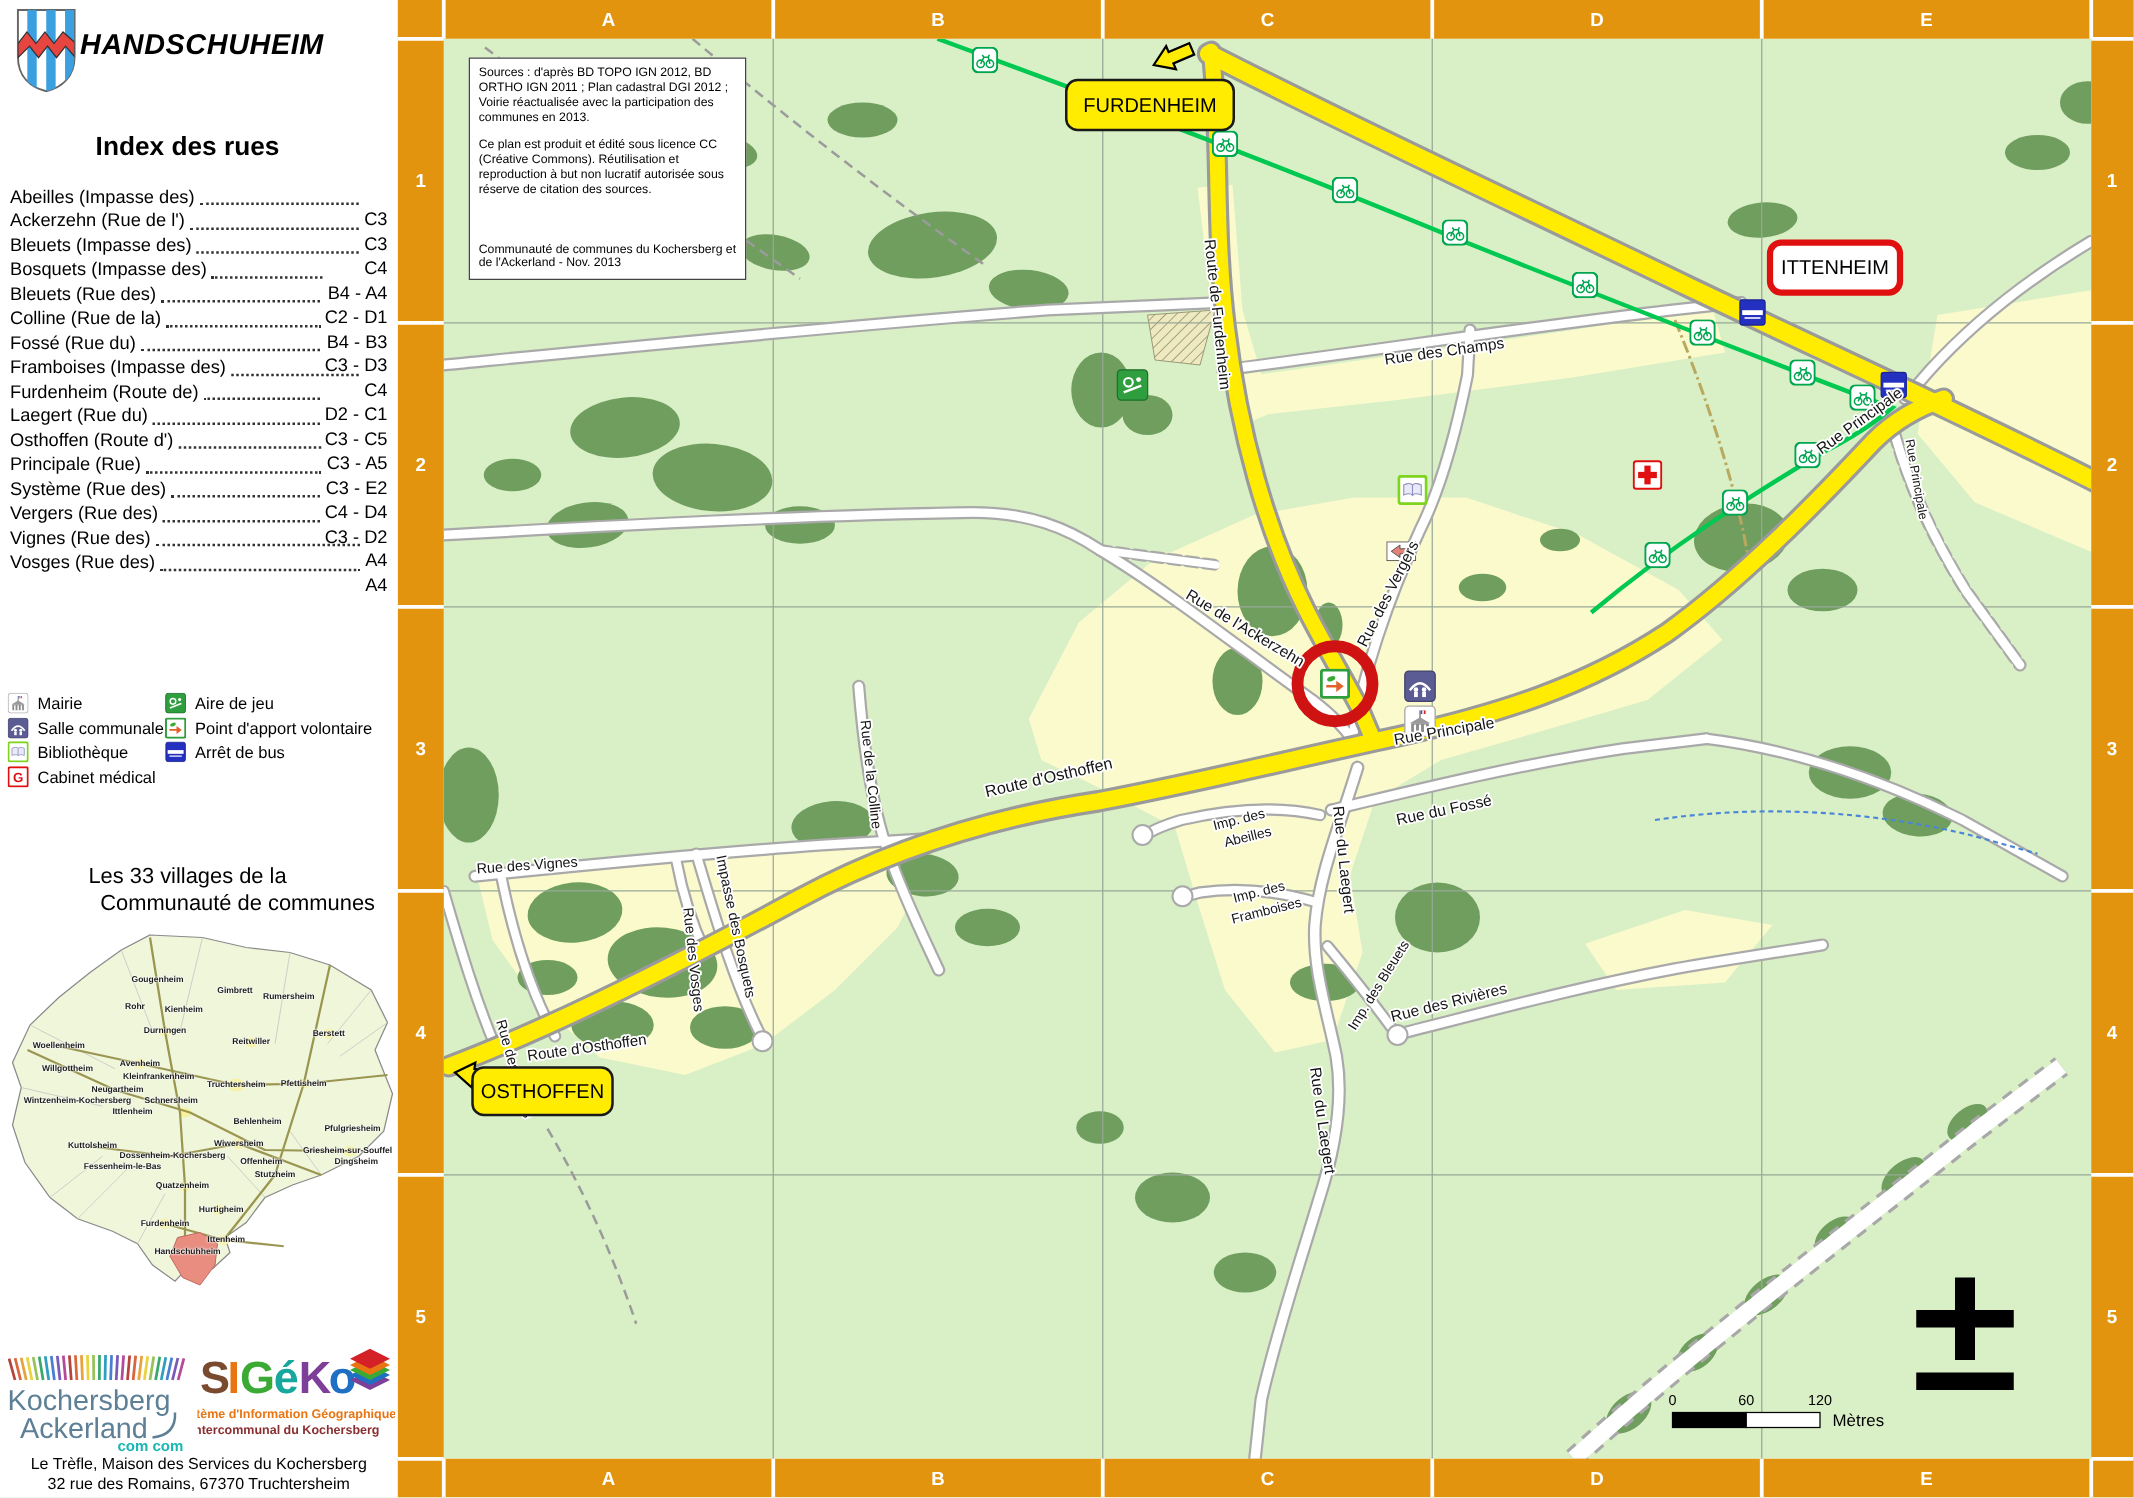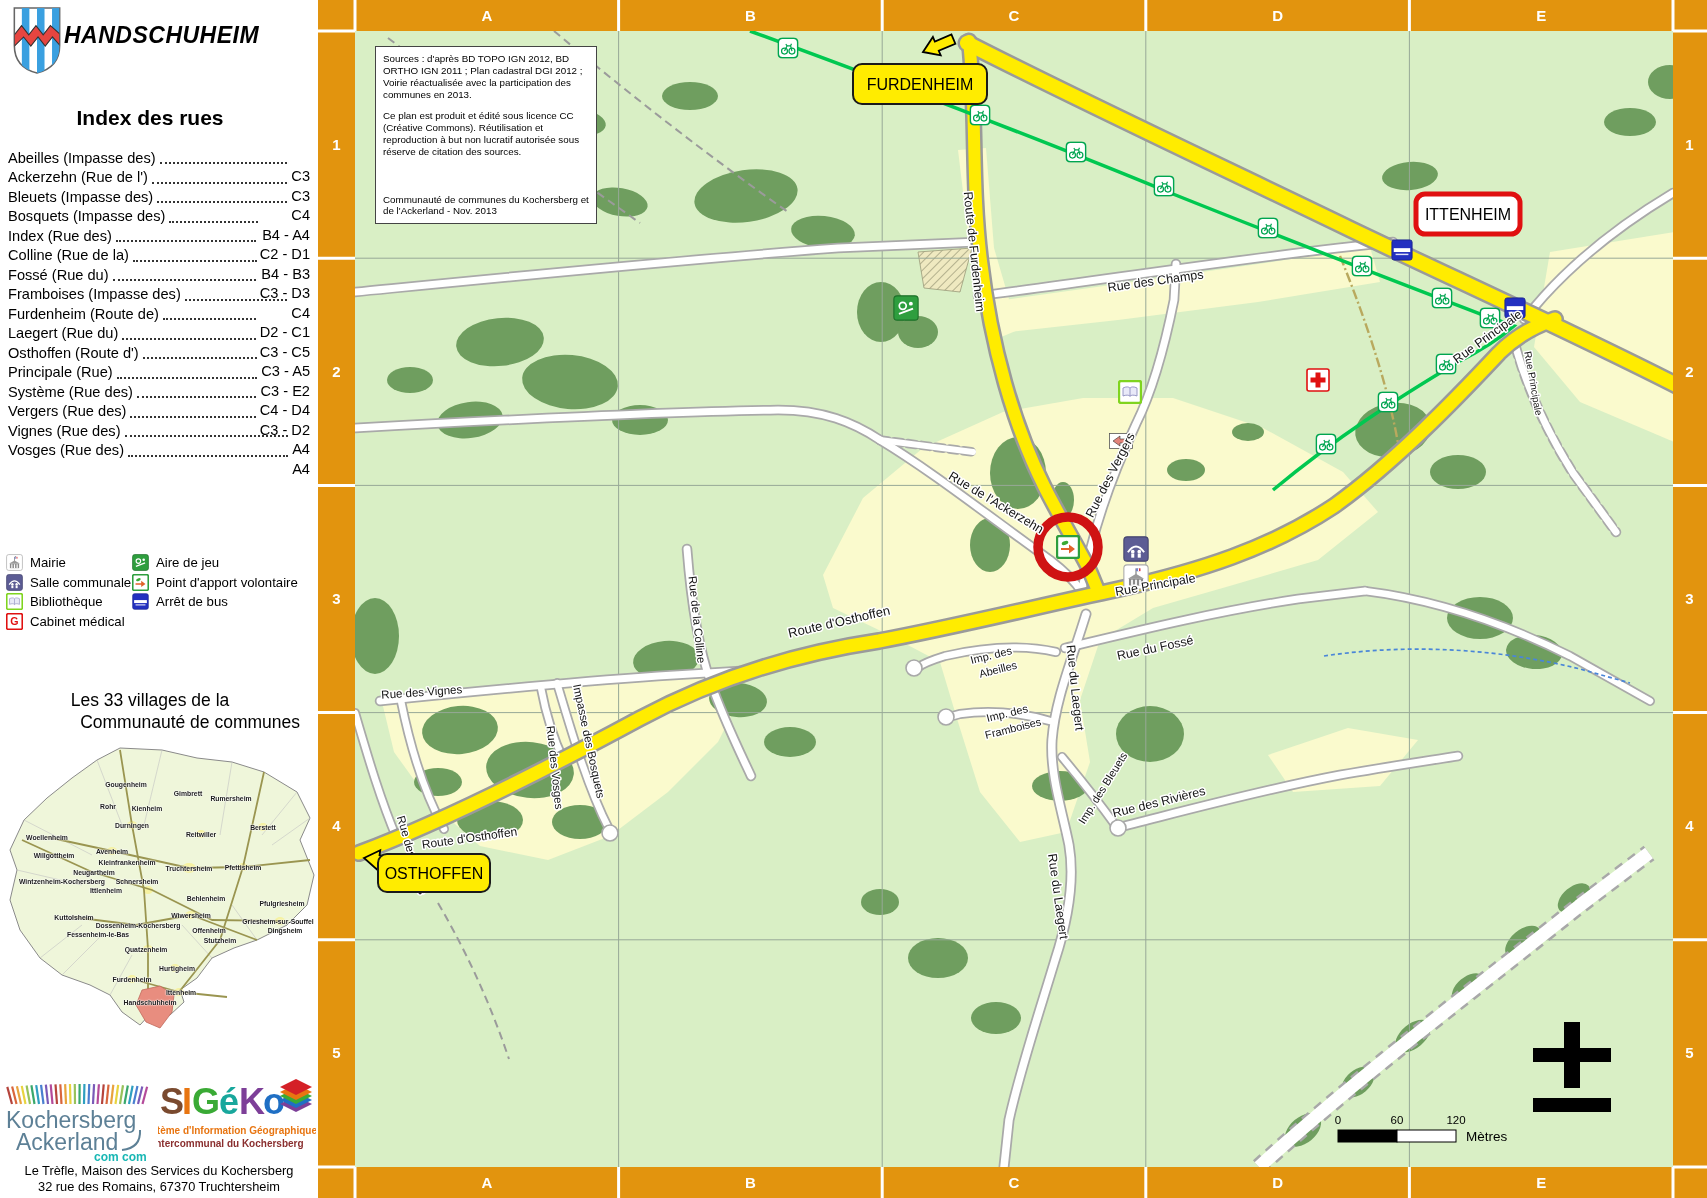--- a/index.html
+++ b/index.html
@@ -80,21 +80,21 @@
         <span class="iname">Bleuets (Impasse des)</span>
         <span class="dots"></span>
         <span class="iref">C4</span>
       </div>
       <div class="idxrow">
         <span class="iname">Bosquets (Impasse des)</span>
         <span class="dots"></span>
         <span class="iref">B4 - A4</span>
       </div>
       <div class="idxrow">
-        <span class="iname">Index (Rue des)</span>
+        <span class="iname">Bleuets (Rue des)</span>
         <span class="dots"></span>
         <span class="iref">C2 - D1</span>
       </div>
       <div class="idxrow">
         <span class="iname">Colline (Rue de la)</span>
         <span class="dots"></span>
         <span class="iref">B4 - B3</span>
       </div>
       <div class="idxrow">
         <span class="iname">Fossé (Rue du)</span>

